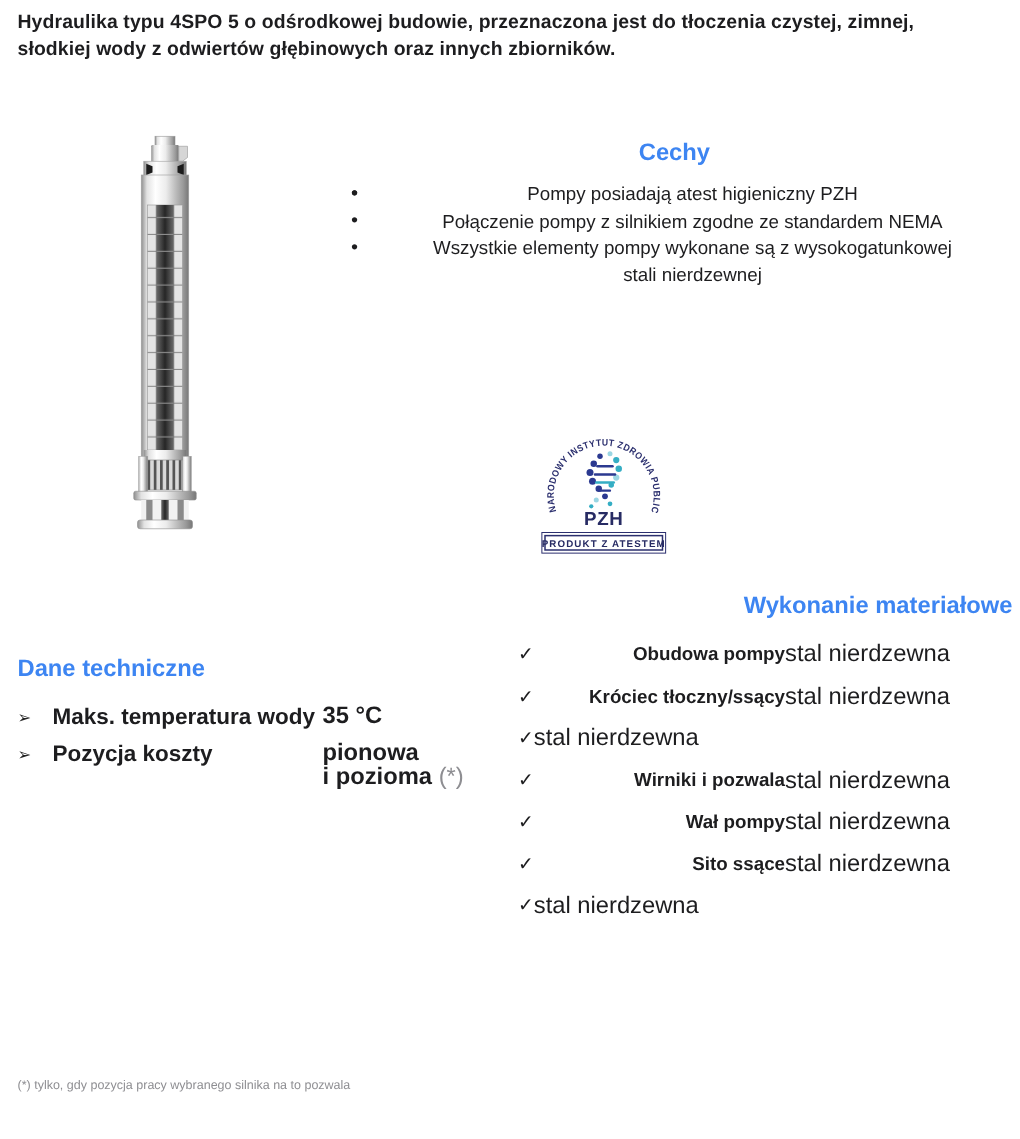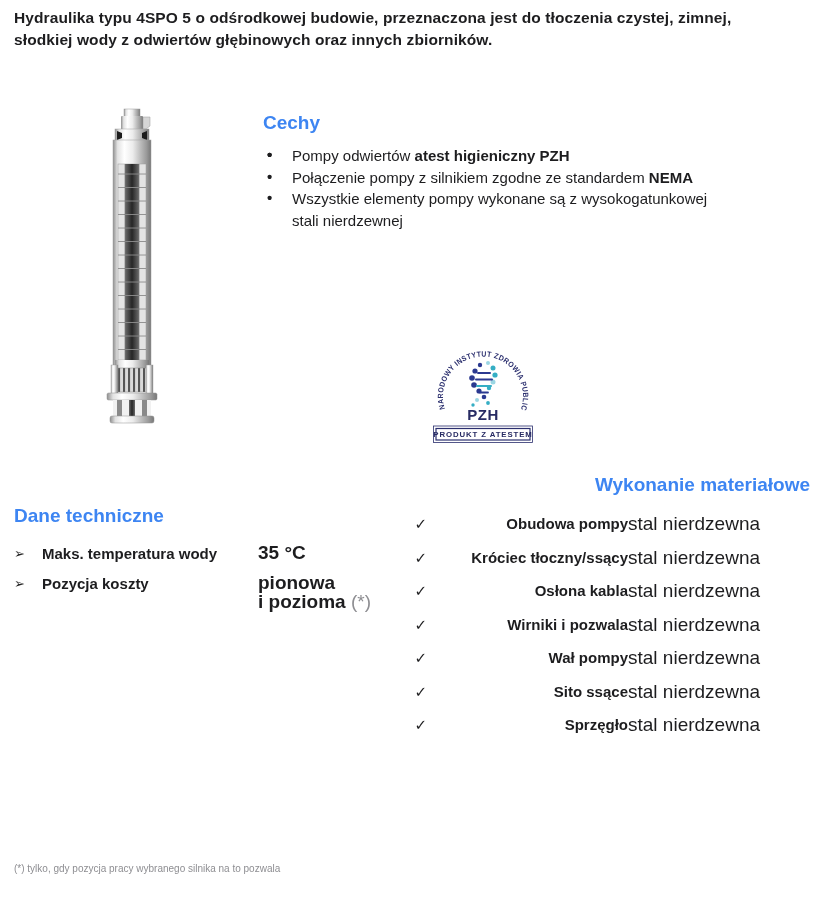--- a/index.html
+++ b/index.html
@@ -19,43 +19,43 @@
   #intro{
     left:14px;top:7px;width:800px;
     font-size:15.5px;line-height:22px;font-weight:700;
     white-space:pre-line;letter-spacing:.1px;
   }
 
   
   #pump-wrap{left:103px;top:107px;width:58px;height:318px;}
 
   
-  #features{left:263px;top:112px;width:525px;}
+  #features{left:277px;top:112px;width:525px;text-align:center;}
   .h-blue{color:var(--blue);font-size:19px;line-height:22px;font-weight:700;margin:0;}
   #feat-list{margin:11px 0 0;padding:0;list-style:none;}
   #feat-list li{
     position:relative;padding-left:29px;margin:0;
     font-size:15px;line-height:21.5px;font-weight:500;
   }
   #feat-list .dot{
     position:absolute;left:4px;top:-1px;font-size:15px;font-weight:700;
   }
   #feat-list .pre{white-space:pre-line;}
-  #feat-list b{font-weight:700;}
+  #feat-list b{font-weight:400;}
 
   
   #badge{left:431px;top:344px;width:104px;height:100px;}
 
   
-  #technical{left:14px;top:505px;width:372px;}
+  #technical{left:14px;top:525px;width:372px;}
   .t-row{display:flex;align-items:flex-start;}
   .t-row.first{margin-top:16px;}
   .t-row.second{margin-top:9px;}
   .t-arrow{width:28px;font-size:13px;line-height:21px;color:#222;}
-  .t-label{width:216px;font-size:15px;line-height:21px;font-weight:600;}
+  .t-label{width:216px;font-size:18px;line-height:21px;font-weight:600;}
   .t-value{font-size:19px;line-height:19px;font-weight:600;white-space:pre-line;}
   .t-note{color:var(--muted);font-weight:500;}
 
   
   #materials{left:390px;top:474px;width:420px;text-align:right;}
   .m-row{display:flex;align-items:flex-start;margin-top:12.5px;}
   .m-row.first{margin-top:17px;}
   .m-check{margin-left:15px;width:22px;font-size:15px;line-height:21px;font-weight:700;}
   .m-part{width:201px;font-size:15px;line-height:21px;font-weight:600;}
   .m-mat{font-size:19px;line-height:21px;font-weight:400;}
@@ -119,21 +119,21 @@
   </svg>
 </div>
 
 <div class="abs" id="features">
   <h2 class="h-blue">Cechy</h2>
   <ul id="feat-list">
     <li>
       <span class="dot">•</span><b></b>
     </li>
     <li>
-      <span class="dot">•</span><span class="pre">Pompy odwiertów </span><b>atest higieniczny PZH</b>
+      <span class="dot">•</span><span class="pre">Pompy posiadają </span><b>atest higieniczny PZH</b>
     </li>
     <li>
       <span class="dot">•</span><span class="pre">Połączenie pompy z silnikiem zgodne ze standardem </span><b>NEMA</b>
     </li>
     <li>
       <span class="dot">•</span><span class="pre">Wszystkie elementy pompy wykonane są z wysokogatunkowej
 stali nierdzewnej</span><b></b>
     </li>
   </ul>
 </div>
@@ -195,38 +195,36 @@
     <span class="m-part">Obudowa pompy</span>
     <span class="m-mat">stal nierdzewna</span>
   </div>
   <div class="m-row">
     <span class="m-check">✓</span>
     <span class="m-part">Króciec tłoczny/ssący</span>
     <span class="m-mat">stal nierdzewna</span>
   </div>
   <div class="m-row">
     <span class="m-check">✓</span>
-    <span class="m-part">Osłona kabla</span>
     <span class="m-mat">stal nierdzewna</span>
   </div>
   <div class="m-row">
     <span class="m-check">✓</span>
     <span class="m-part">Wirniki i pozwala</span>
     <span class="m-mat">stal nierdzewna</span>
   </div>
   <div class="m-row">
     <span class="m-check">✓</span>
     <span class="m-part">Wał pompy</span>
     <span class="m-mat">stal nierdzewna</span>
   </div>
   <div class="m-row">
     <span class="m-check">✓</span>
     <span class="m-part">Sito ssące</span>
     <span class="m-mat">stal nierdzewna</span>
   </div>
   <div class="m-row">
     <span class="m-check">✓</span>
-    <span class="m-part">Sprzęgło</span>
     <span class="m-mat">stal nierdzewna</span>
   </div>
 </div>
 
 <div class="abs" id="footnote">(*) tylko, gdy pozycja pracy wybranego silnika na to pozwala</div>
 
 </body></html>

